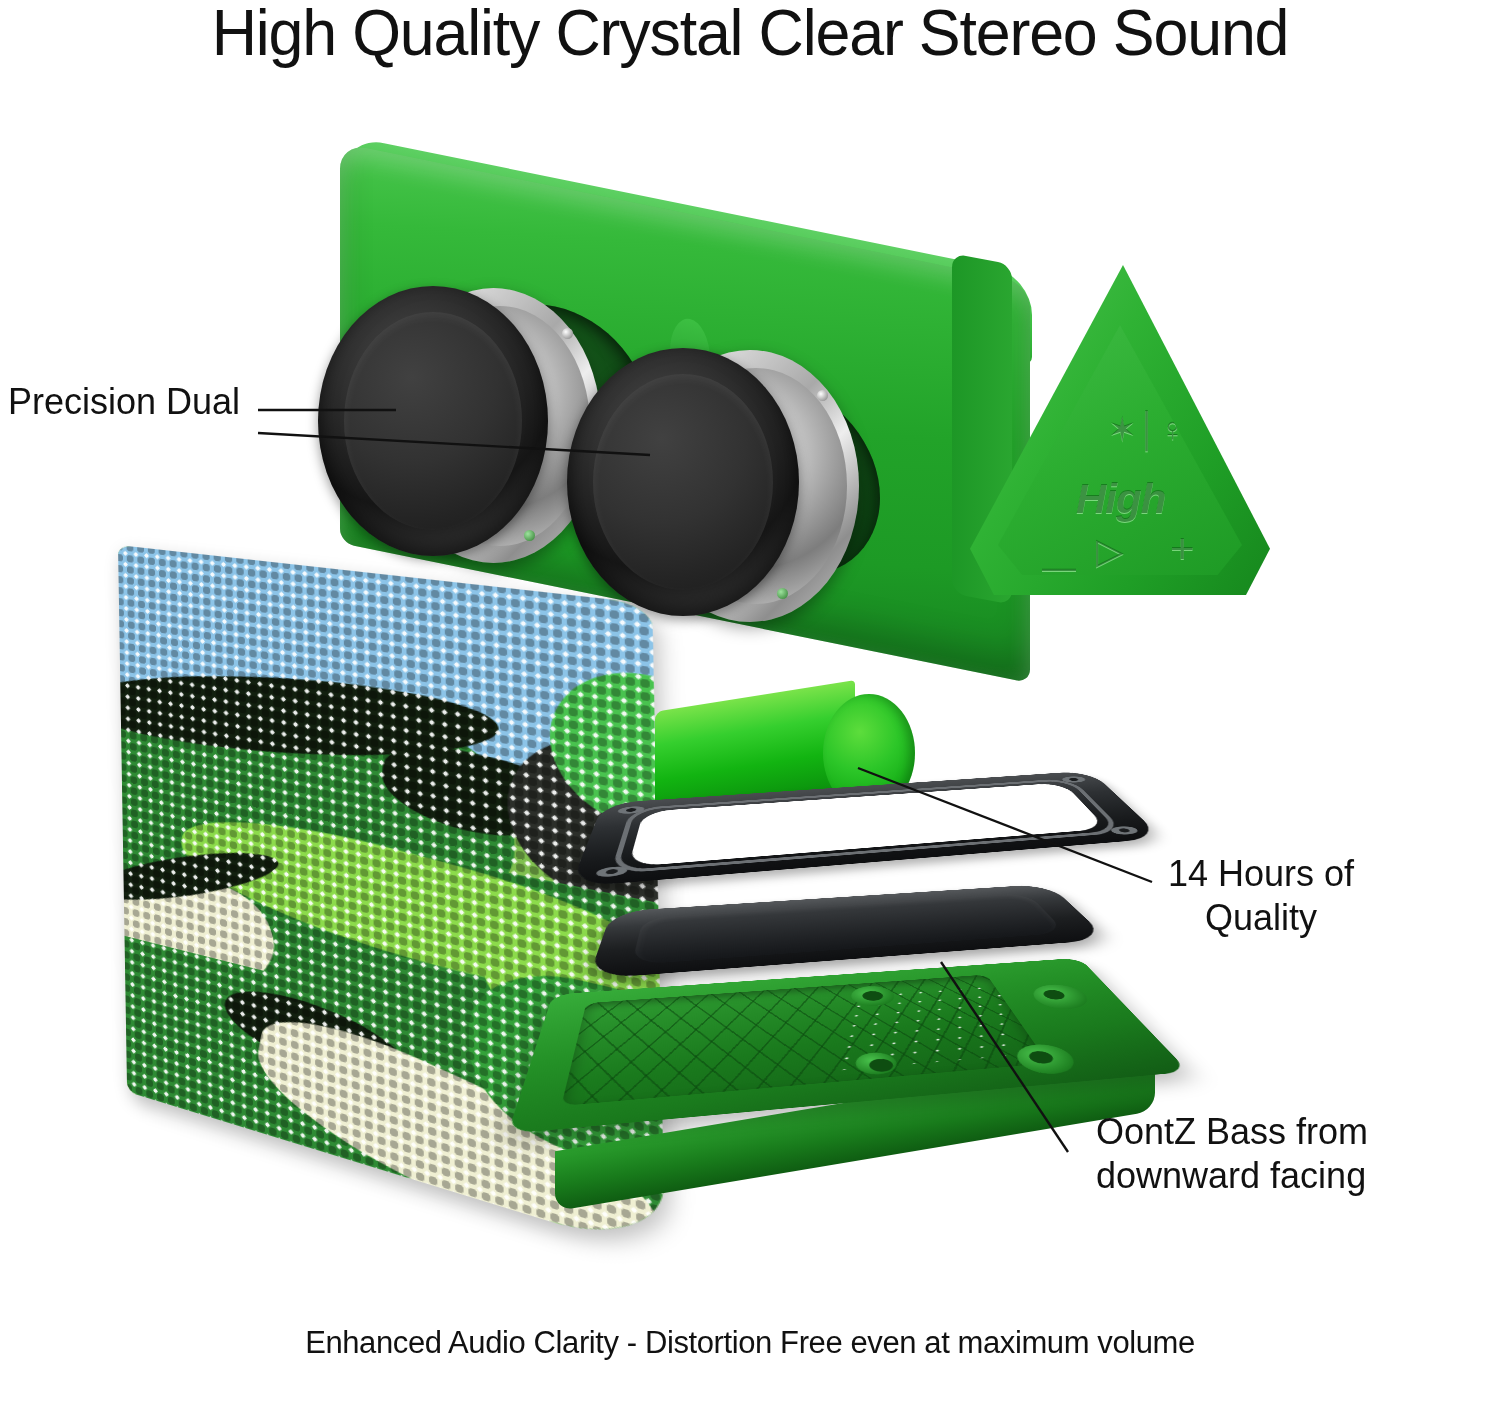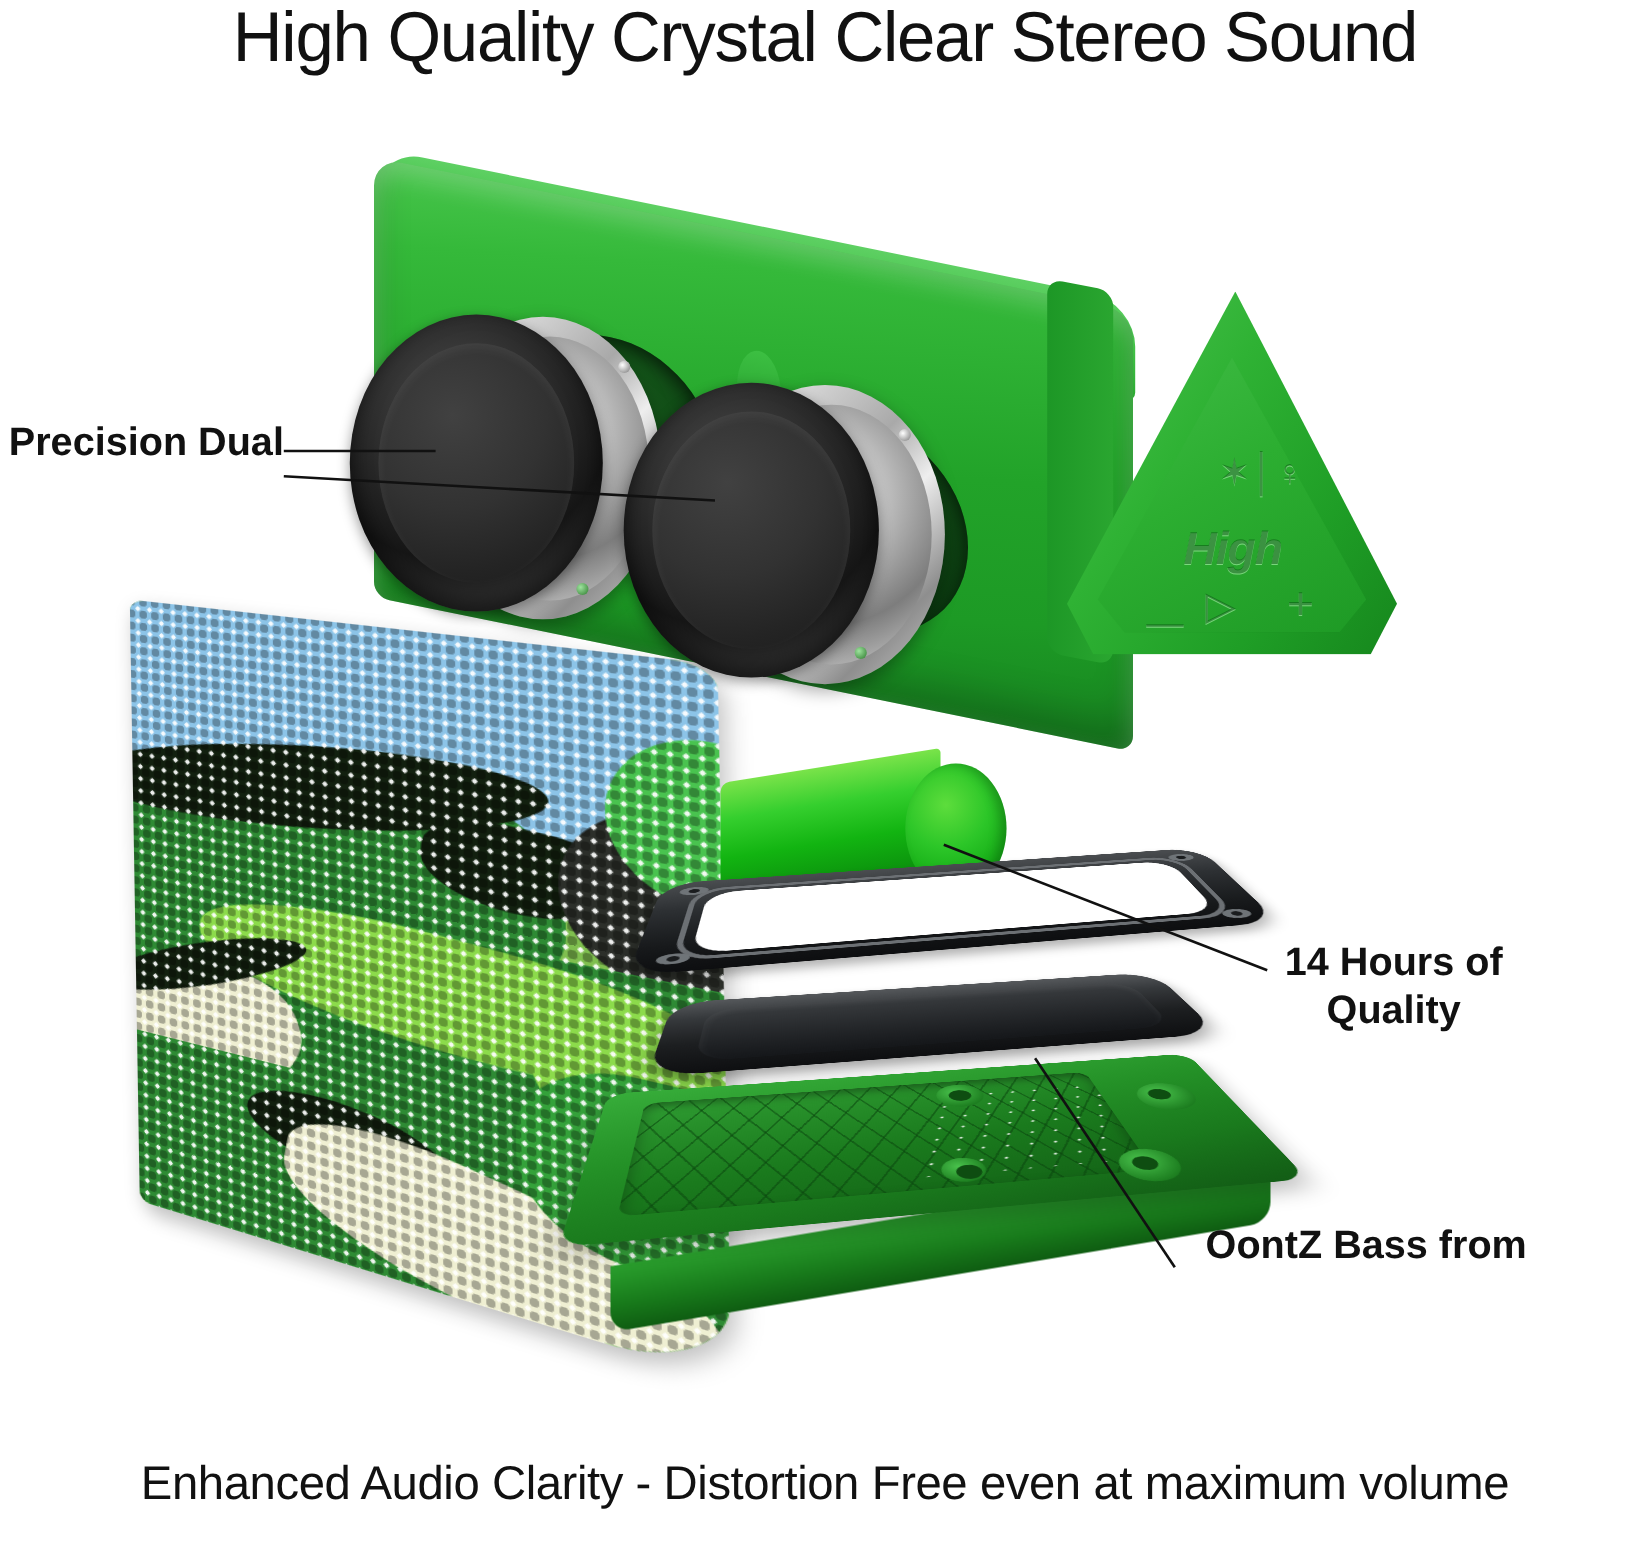--- a/index.html
+++ b/index.html
@@ -19,29 +19,29 @@
     font-size:64px;
     font-weight:400;
     letter-spacing:-1.2px;
     color:#111111;
     transform:scaleX(0.98);
     white-space:nowrap;
   }
   .footline{
     position:absolute;left:0;top:1325px;width:1500px;
     text-align:center;
-    font-size:43px;
+    font-size:31px;
     font-weight:400;
     letter-spacing:-0.4px;
     color:#111111;
     white-space:nowrap;
   }
 
   
-  .callout{position:absolute;color:#111;font-size:36px;line-height:1.23;font-weight:700;white-space:nowrap;}
+  .callout{position:absolute;color:#111;font-size:36px;line-height:1.23;font-weight:400;white-space:nowrap;}
   #callout-drivers{left:8px;top:380px;text-align:left;}
   #callout-playtime{left:1168px;top:852px;text-align:center;}
   #callout-bass{left:1096px;top:1110px;text-align:left;}
 
   svg.leaders{position:absolute;left:0;top:0;width:1500px;height:1404px;pointer-events:none;}
 
   
   #art{position:absolute;left:0;top:0;width:1500px;height:1404px;}
 
   
@@ -380,17 +380,18 @@
     <div>Precision Dual</div>
   </div>
 
   <div class="callout" id="callout-playtime">
     <div>14 Hours of</div>
     <div>Quality</div>
   </div>
 
   <div class="callout" id="callout-bass">
     <div>OontZ Bass from</div>
+    <div>downward facing</div>
   </div>
 
   <div class="footline">Enhanced Audio Clarity - Distortion Free even at maximum volume</div>
 
 </div>
 
 </body></html>

